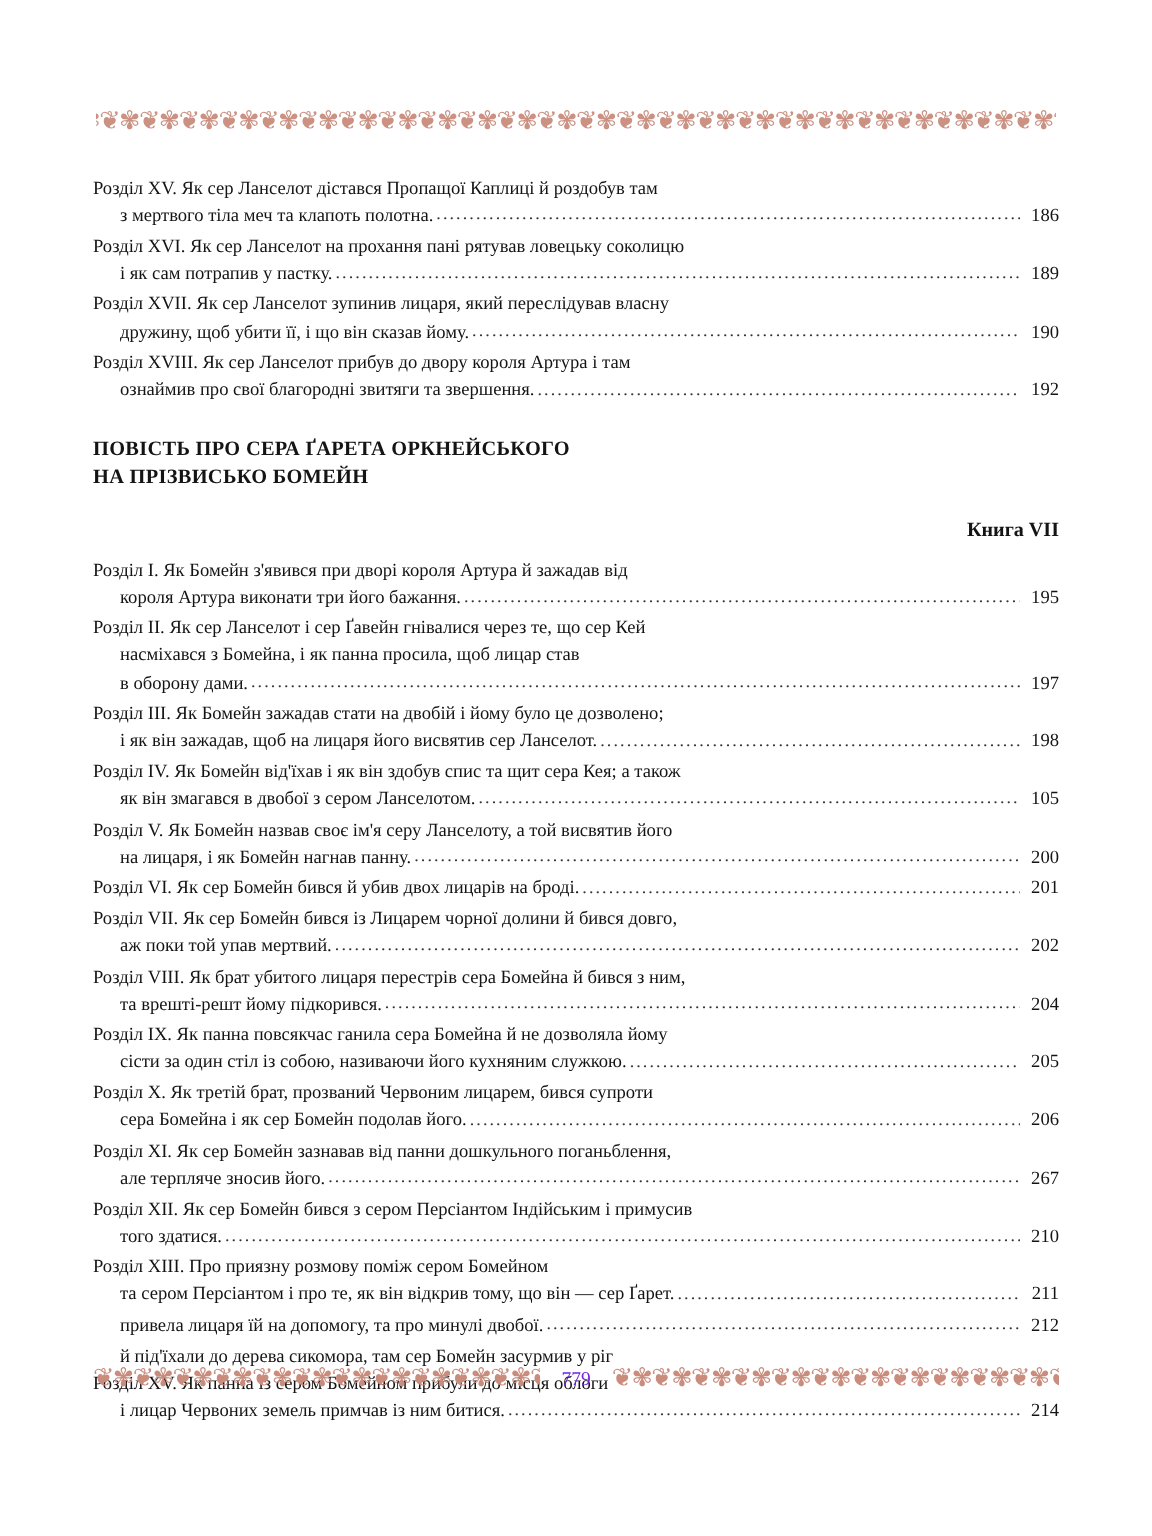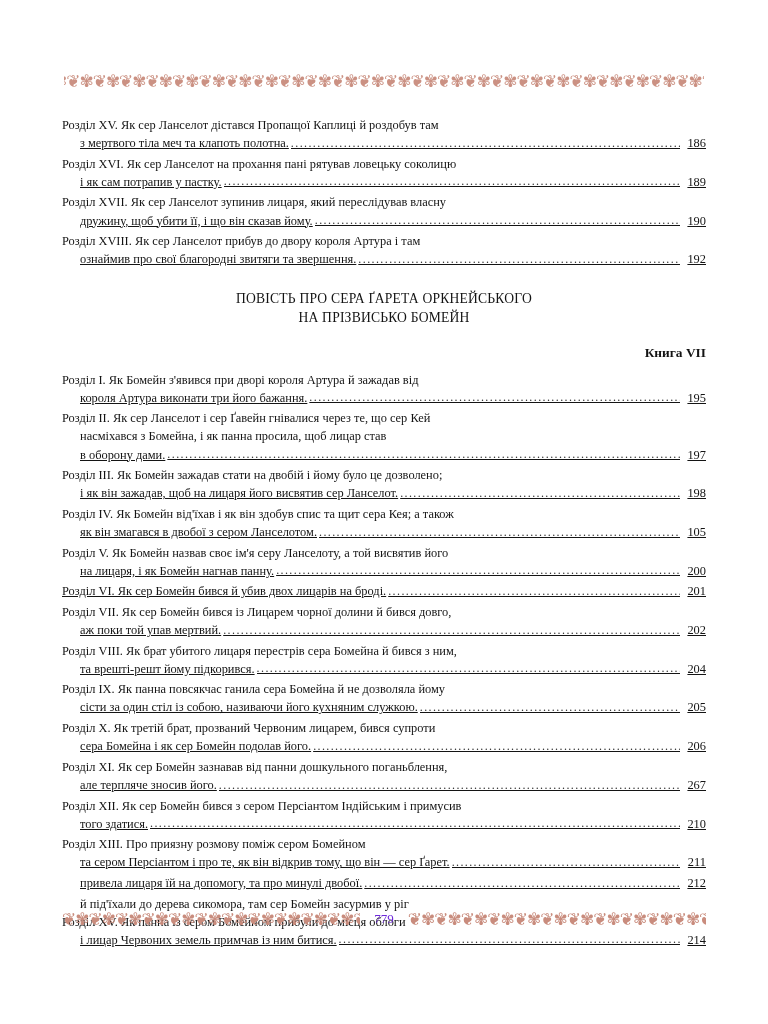--- a/index.html
+++ b/index.html
@@ -57,45 +57,44 @@
   }
   .entry .line {
     display: block;
     white-space: nowrap;
   }
   .entry .line.indent {
     padding-left: 18px;
   }
   .entry .line.last {
     display: flex;
-    align-items: flex-end;
-    white-space: nowrap;
-    text-decoration: underline;
+    align-items: center;
+    white-space: nowrap;
   }
   .entry .line.last .txt {
     flex: 0 0 auto;
   }
   .entry .line.last .leader {
     flex: 1 1 auto;
     overflow: hidden;
     white-space: nowrap;
     letter-spacing: 1.4px;
     color: #333;
     margin: 0 2px 0 2px;
     font-size: 12px;
   }
   .entry .line.last .pg {
     flex: 0 0 auto;
     text-align: right;
     min-width: 24px;
   }
 
   .section-title {
-    text-align: center;
-    font-weight: normal;
+    text-align: left;
+    font-weight: bold;
     font-size: 13.6px;
     line-height: 1.35;
     margin: 22px 0 16px 0;
     letter-spacing: .2px;
   }
   .section-title .l2 { display: block; }
   .book-title {
     text-align: right;
     font-weight: bold;
     font-size: 13.4px;

